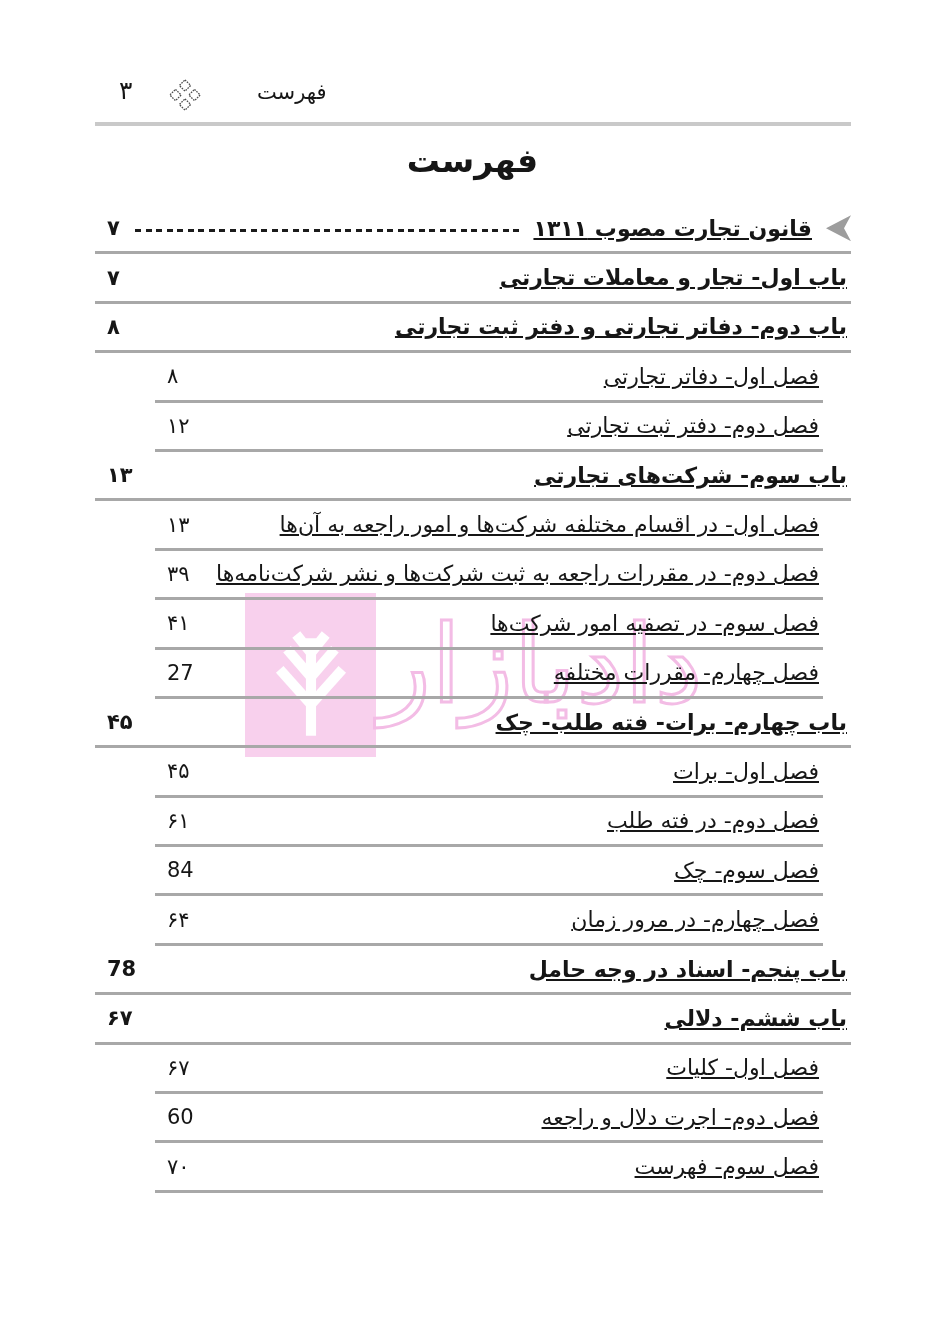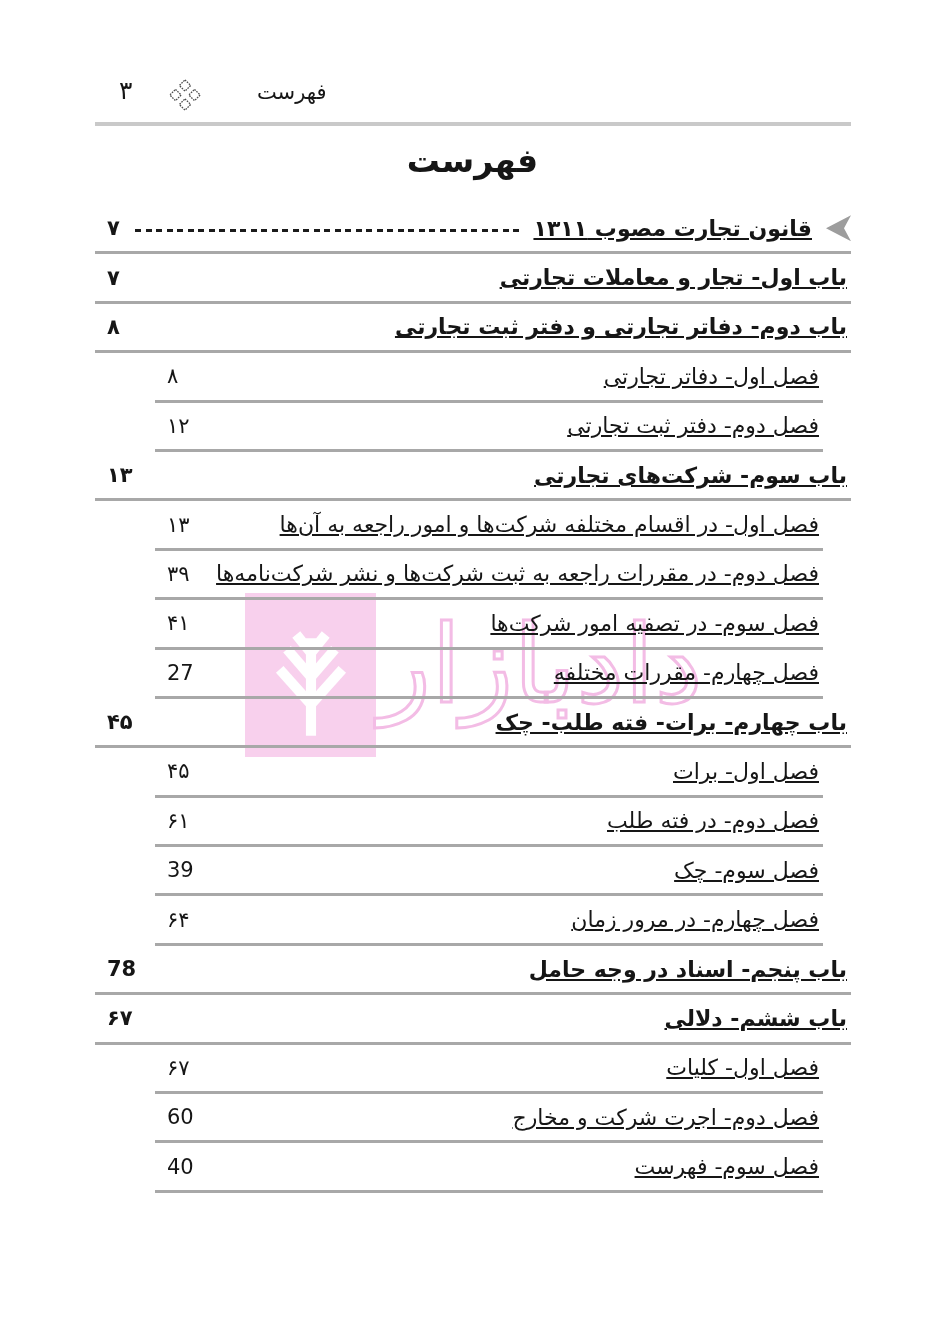--- a/index.html
+++ b/index.html
@@ -164,21 +164,21 @@
     <div class="row fasl">
 
     <span class="label">فصل دوم- در فته طلب</span>
 
     <span class="num">۶۱</span>
   </div>
     <div class="row fasl">
 
     <span class="label">فصل سوم- چک</span>
 
-    <span class="num">39</span>
+    <span class="num">84</span>
   </div>
     <div class="row fasl">
 
     <span class="label">فصل چهارم- در مرور زمان</span>
 
     <span class="num">۶۴</span>
   </div>
     <div class="row bab">
 
     <span class="label">باب پنجم- اسناد در وجه حامل</span>
@@ -192,23 +192,23 @@
     <span class="num">۶۷</span>
   </div>
     <div class="row fasl">
 
     <span class="label">فصل اول- کلیات</span>
 
     <span class="num">۶۷</span>
   </div>
     <div class="row fasl">
 
-    <span class="label">فصل دوم- اجرت شرکت و مخارج</span>
+    <span class="label">فصل دوم- اجرت دلال و راجعه</span>
 
     <span class="num">60</span>
   </div>
     <div class="row fasl">
 
     <span class="label">فصل سوم- فهرست</span>
 
-    <span class="num">40</span>
+    <span class="num">۷۰</span>
   </div>
   </div>
 
 </body></html>

